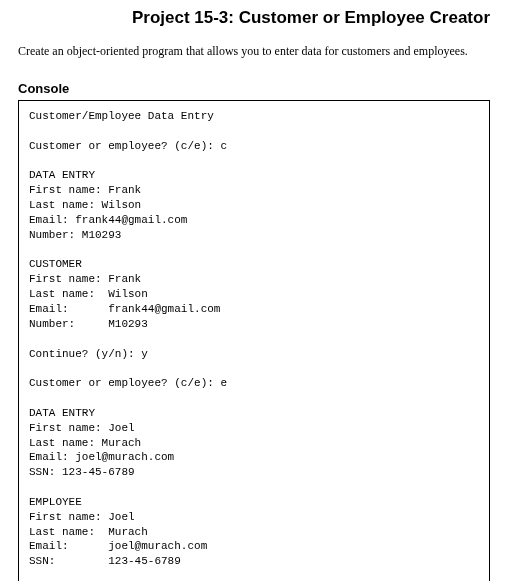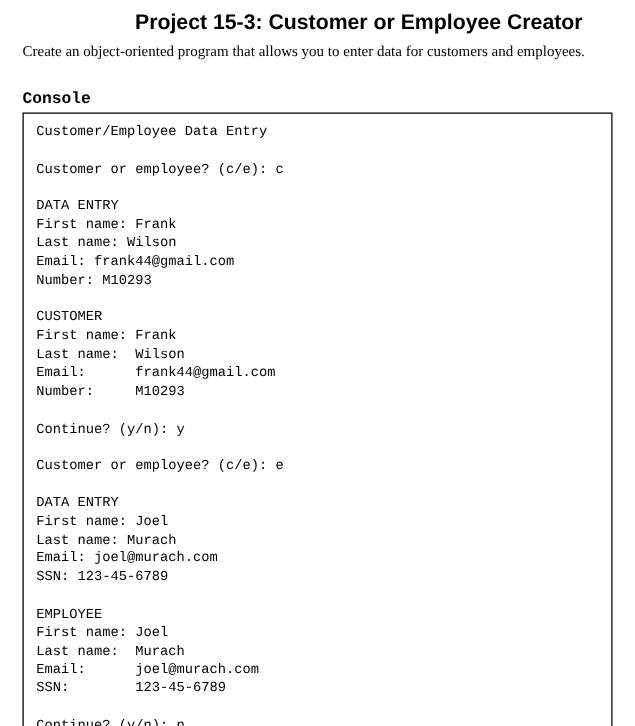--- a/index.html
+++ b/index.html
@@ -9,30 +9,30 @@
     margin: 0;
     padding: 8px 18px 18px 18px;
     width: 508px;
     box-sizing: border-box;
     background: #fff;
   }
   h1.project-title {
     font-family: Arial, Helvetica, sans-serif;
     font-weight: bold;
     font-size: 17px;
-    margin: 0 0 6px 0;
-    text-align: left;
+    margin: 0 0 16px 0;
+    text-align: right;
     padding-left: 90px;
   }
   p.intro {
     margin: 0 0 22px 0;
     font-size: 12px;
   }
   h2.section {
-    font-family: Liberation Mono, monospace;
+    font-family: Liberation Sans, sans-serif;
     font-weight: bold;
     font-size: 13px;
     margin: 6px 0 4px 0;
   }
   .console-box {
     border: 1px solid #000;
     padding: 8px 10px;
     font-family: "Courier New", Courier, monospace;
     font-size: 11px;
     line-height: 1.35;

